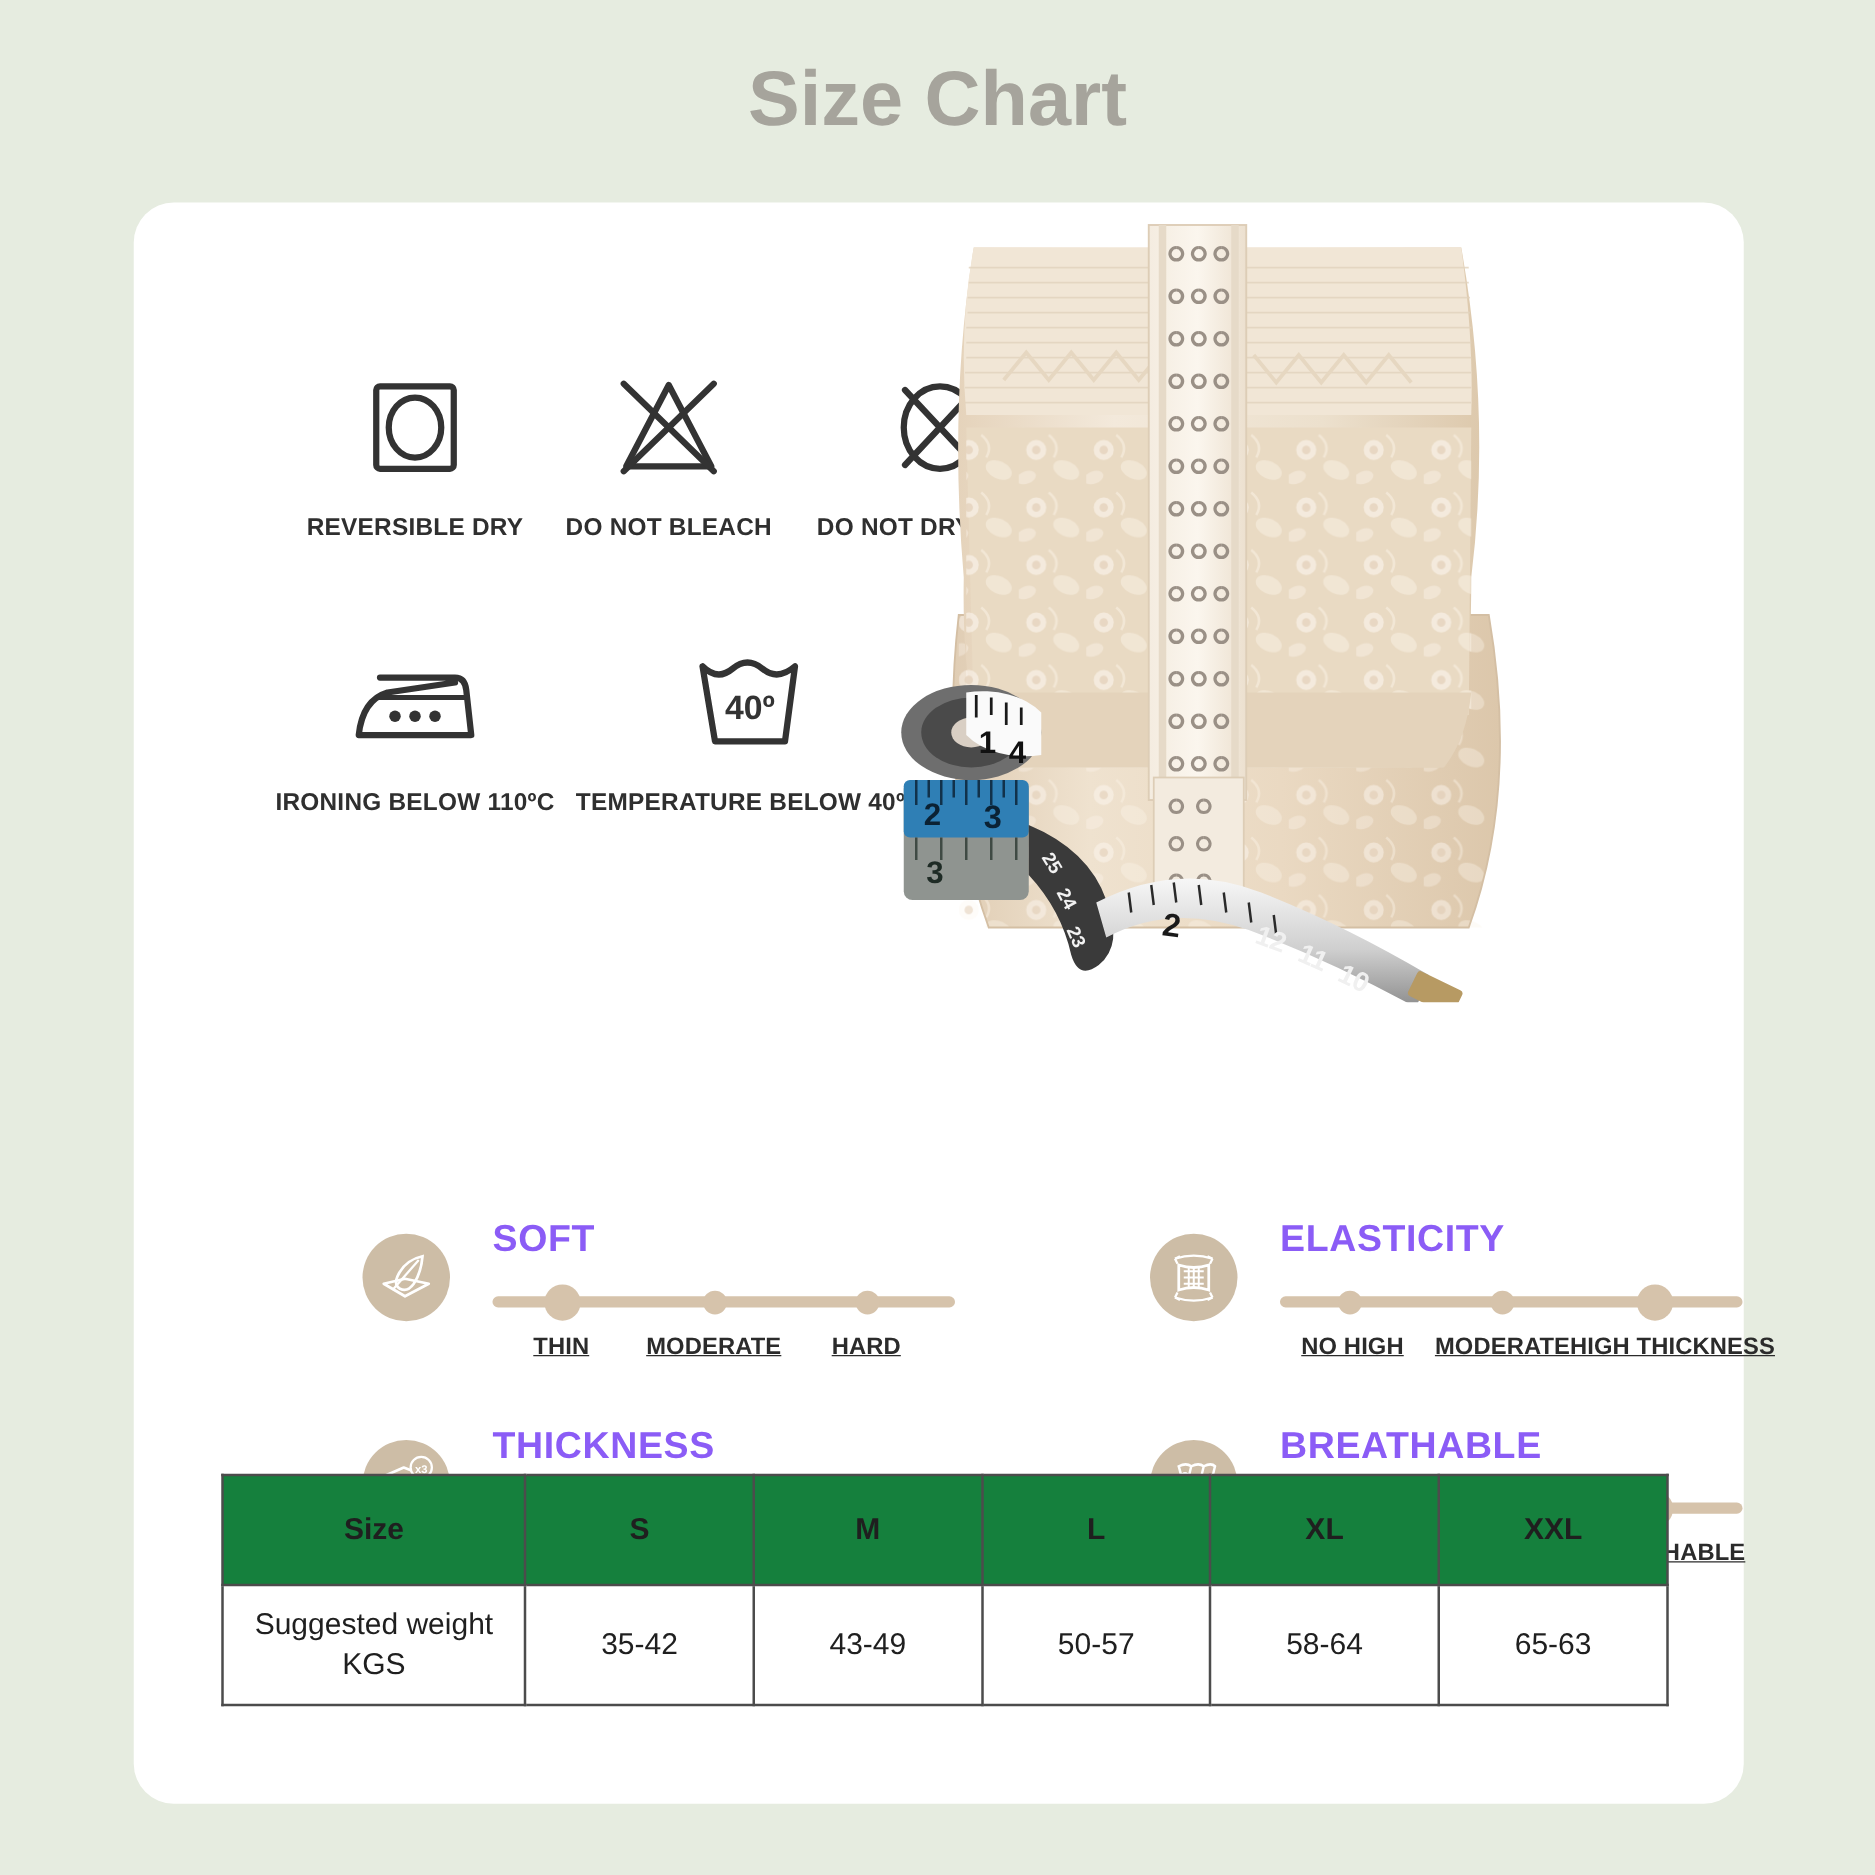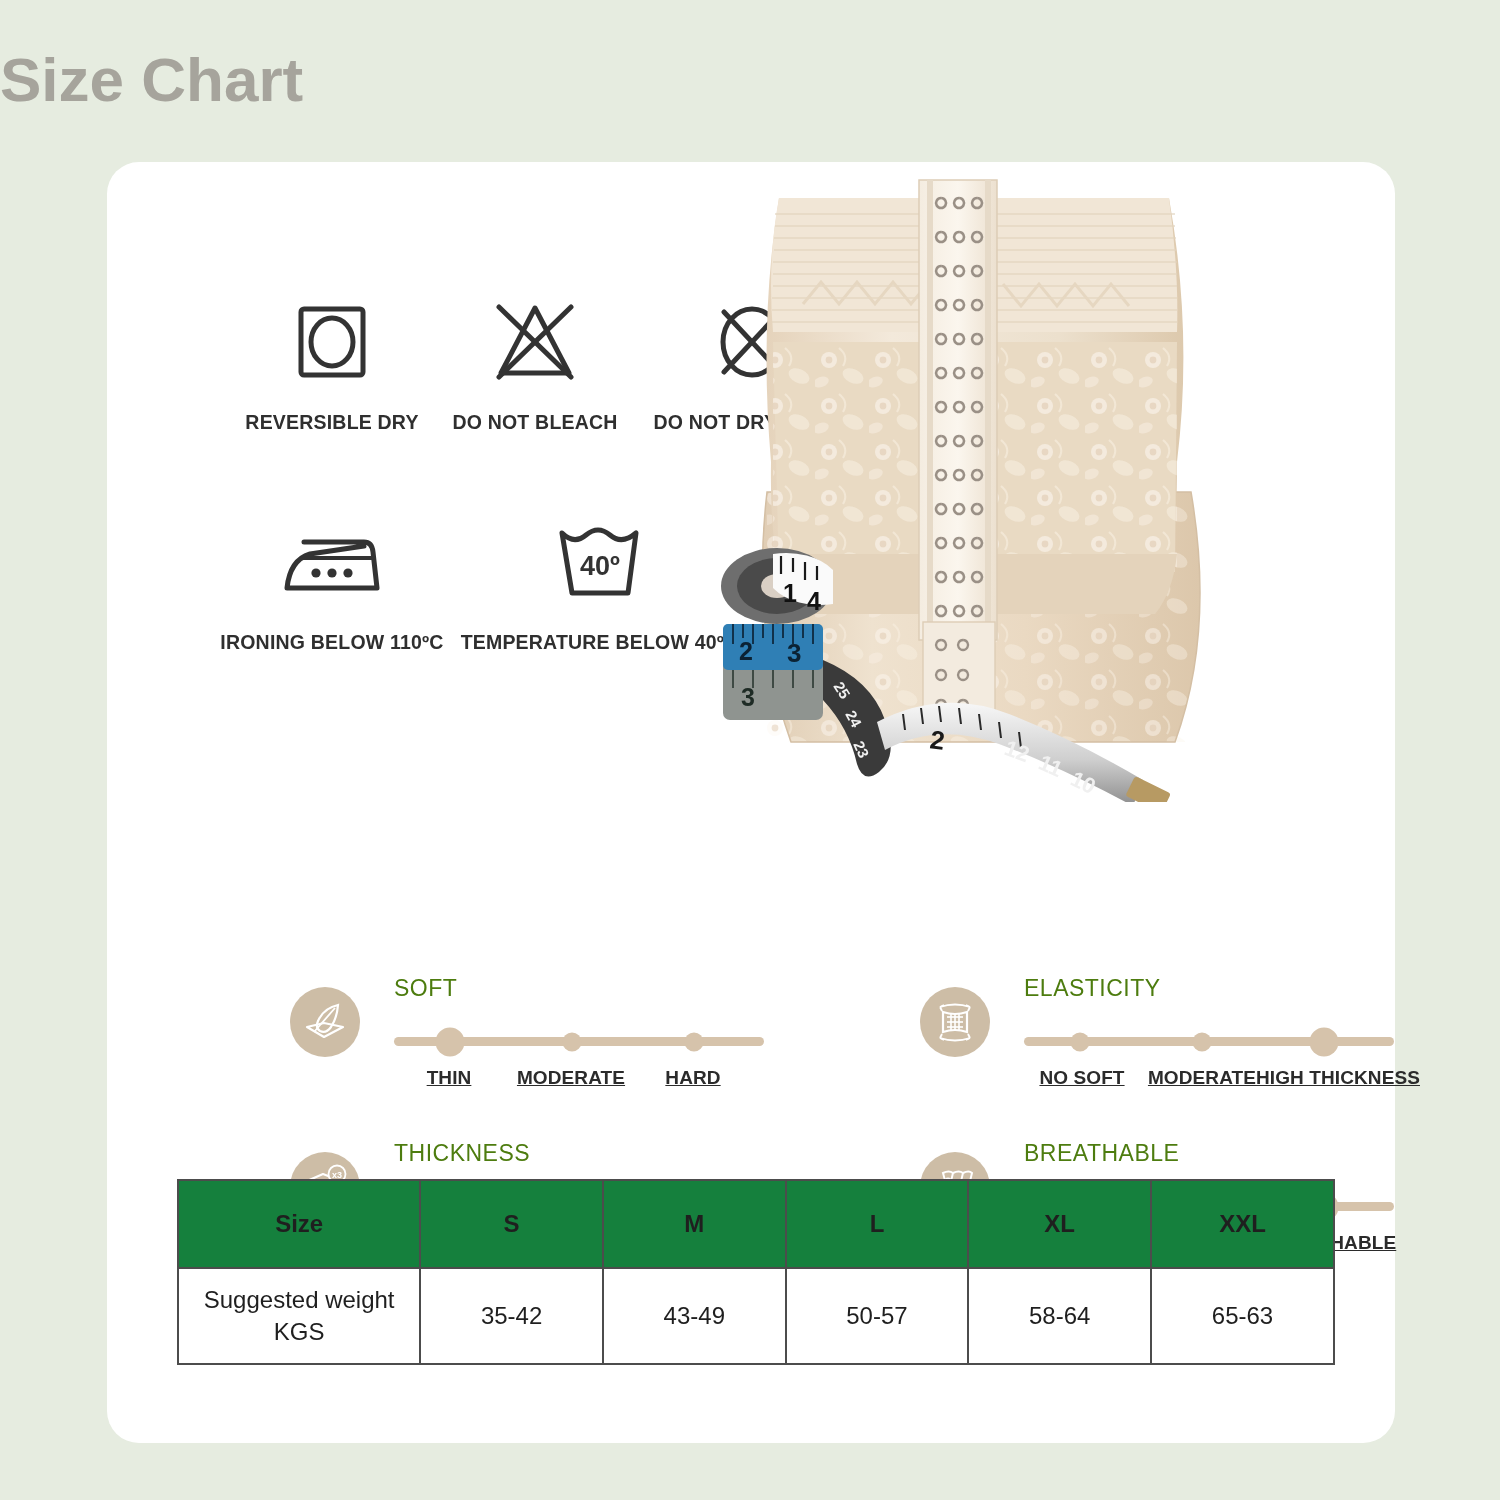--- a/index.html
+++ b/index.html
@@ -7,21 +7,21 @@
     width:1500px;height:1500px;
     background:#e6ece0;
     font-family:"Liberation Sans", sans-serif;
     overflow:hidden;
   }
   .page{position:relative;width:1500px;height:1500px;}
 
   
   .title{
     position:absolute;left:0;top:44px;width:1500px;
-    text-align:left;
+    text-align:center;
     font-size:62px;font-weight:bold;color:#a6a49c;
     letter-spacing:0px;
   }
 
   
   .card{
     position:absolute;left:107px;top:162px;
     width:1288px;height:1281px;
     background:#ffffff;border-radius:32px;
   }
@@ -44,21 +44,21 @@
   .photo{position:absolute;left:600px;top:0px;width:688px;height:640px;overflow:hidden;}
 
   
   .prop{position:absolute;}
   .prop-icon{
     position:absolute;left:0;top:12px;width:70px;height:70px;border-radius:50%;
     background:#cdbda6;display:flex;align-items:center;justify-content:center;
   }
   .prop-title{
     position:absolute;left:104px;top:0px;
-    font-size:23px;color:#4d7c0f;font-weight:normal;letter-spacing:.5px;
+    font-size:30px;color:#8b5cf6;font-weight:bold;letter-spacing:.5px;
     white-space:nowrap;
   }
   .prop-track{
     position:absolute;left:104px;top:62px;height:9px;width:370px;
     background:#d6c3ab;border-radius:6px;
   }
   .dot{
     position:absolute;top:50%;transform:translate(-50%,-50%);
     background:#d6c3ab;border-radius:50%;
   }
@@ -397,21 +397,21 @@
           <path d="M8 39 l4 2 M8 39 l2 -4 M38 39 l-4 2 M38 39 l-2 -4" stroke="#fff" stroke-width="1.8" fill="none"></path>
         </svg>
       </div>
       <div class="prop-title">ELASTICITY</div>
       <div class="prop-track">
         <div class="dot small" style="left:15%"></div>
         <div class="dot small" style="left:48%"></div>
         <div class="dot big" style="left:81%"></div>
       </div>
       <div class="prop-labels">
-        <span style="left:76px">NO SOFT</span>
+        <span style="left:76px">NO HIGH</span>
         <span style="left:196px">MODERATE</span>
         <span style="left:332px">HIGH THICKNESS</span>
       </div>
     </div>
 
     <div class="prop p-thick">
       <div class="prop-icon">
         <svg width="48" height="48" viewBox="0 0 48 48">
           <path d="M6 32 L22 25 L40 32 L22 39 Z" fill="none" stroke="#fff" stroke-width="2.1" stroke-linejoin="round"></path>
           <path d="M6 25 L22 18 L40 25 L22 32 Z" fill="none" stroke="#fff" stroke-width="2.1" stroke-linejoin="round"></path>

